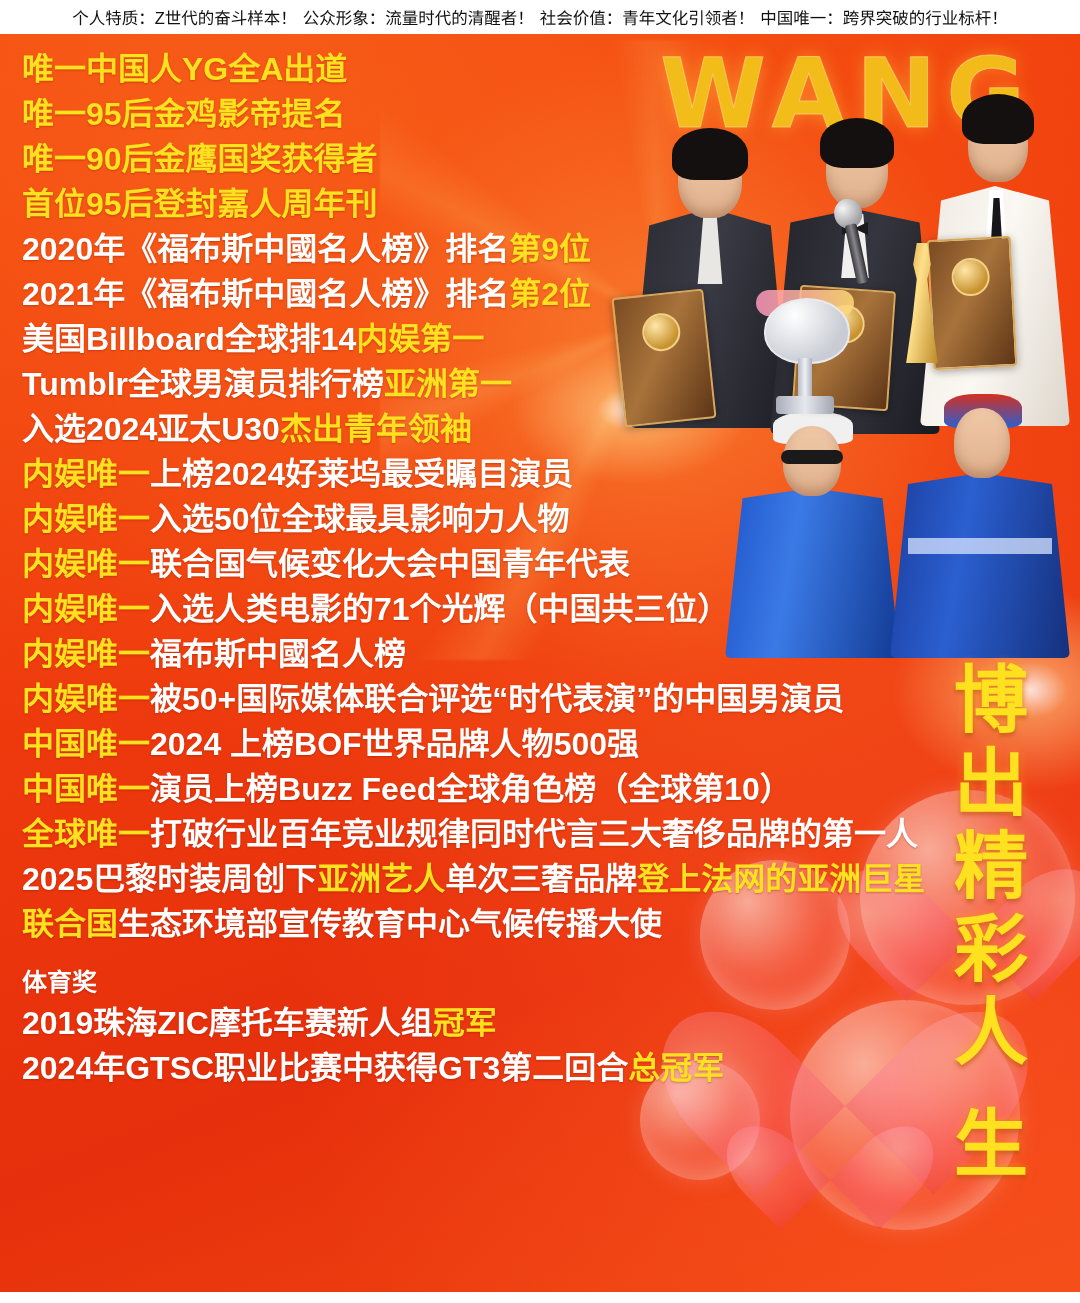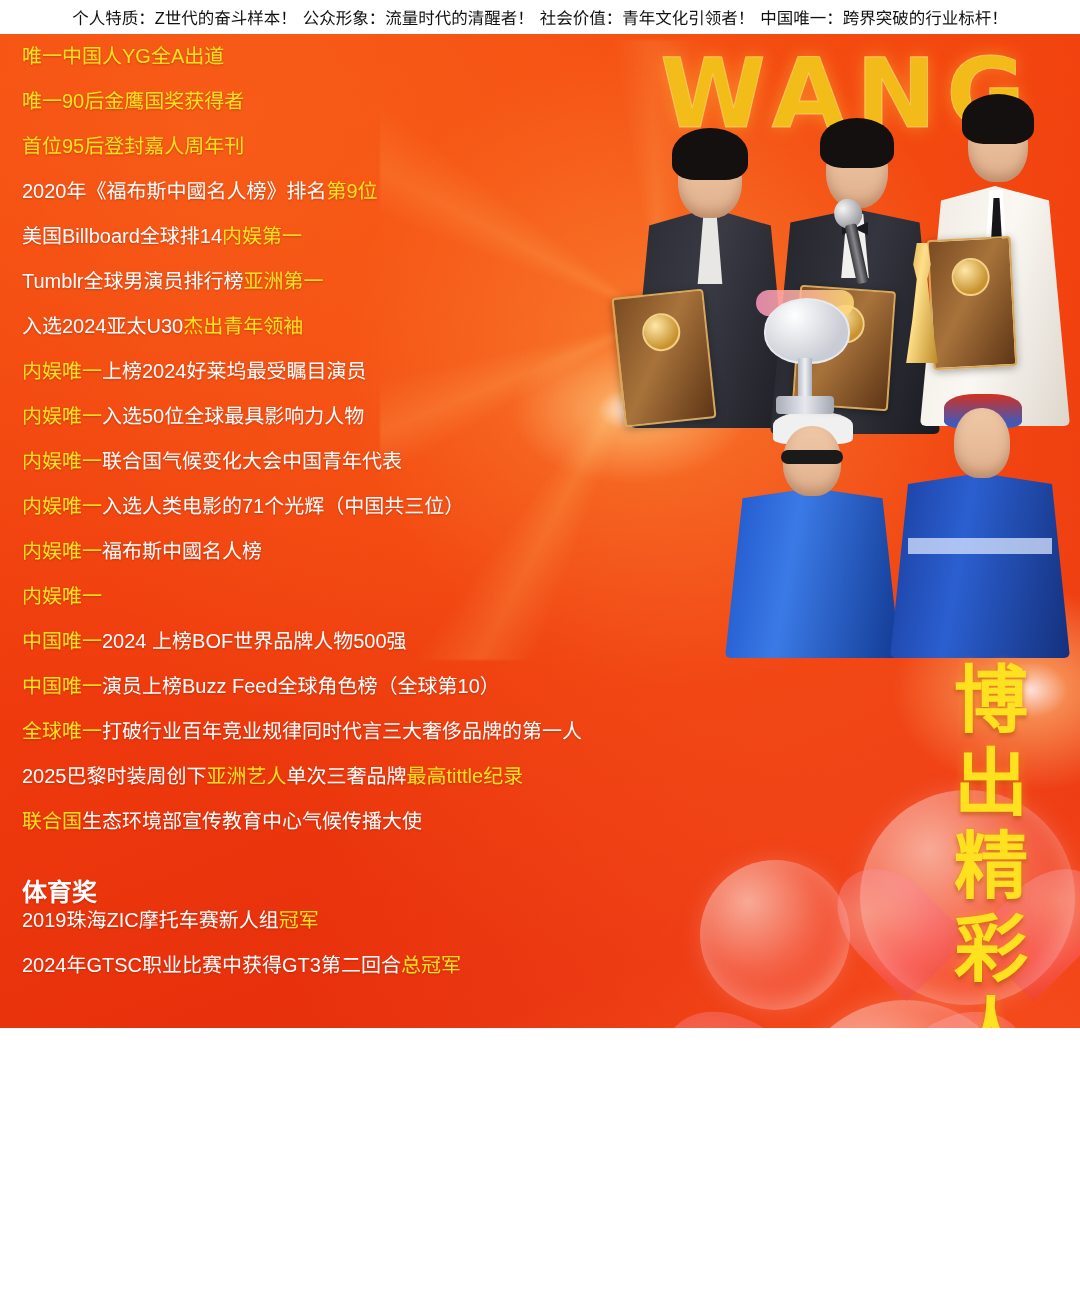--- a/index.html
+++ b/index.html
@@ -6,21 +6,21 @@
     margin: 0;
     padding: 0;
     background: #fff;
   }
   body {
     font-family: "Liberation Sans", "DejaVu Sans", sans-serif;
   }
   #poster {
     position: relative;
     width: 1080px;
-    height: 1028px;
+    height: 1292px;
     overflow: hidden;
     background: #f03a10;
   }
   
   .header-strip {
     position: absolute;
     left: 0; top: 0;
     width: 1080px;
     height: 34px;
     background: #ffffff;
@@ -290,25 +290,26 @@
   }
   .heart::before { left: 0; transform: rotate(-45deg); transform-origin: 100% 100%; }
   .heart::after  { right: 0; transform: rotate(45deg);  transform-origin: 0 100%; }
   
   .list {
     position: absolute;
     left: 22px; top: 46px;
     width: 640px;
   }
   .row {
-    font-size: 20px;
-    font-weight: normal;
+    font-size: 32px;
+    font-weight: bold;
     line-height: 1.0;
     height: 45px;
     display: flex;
+    align-items: center;
     white-space: nowrap;
     letter-spacing: 0px;
     text-shadow: 0 1px 2px rgba(120,20,0,.35);
   }
   .w { color: #ffffff; }
   .y { color: #ffe11f; }
   .gap { height: 14px; }
   .section-title {
     font-size: 25px;
     font-weight: bold;
@@ -430,30 +431,37 @@
   <div class="bubble" style="left:640px; top:1060px; width:120px; height:120px;"></div>
   <div class="heart" style="left:880px; top:810px; width:180px; height:160px;"></div>
   <div class="heart" style="left:720px; top:930px; width:250px; height:220px;"></div>
   <div class="heart" style="left:760px; top:1080px; width:140px; height:125px;"></div>
 
   <div class="list" id="achievement-list">
       <div class="row">
         <span class="y">唯一中国人YG全A出道</span>
       </div>
       <div class="row">
+        <span class="y">唯一95后金鸡影帝提名</span>
+      </div>
+      <div class="row">
         <span class="y">唯一90后金鹰国奖获得者</span>
       </div>
       <div class="row">
         <span class="y">首位95后登封嘉人周年刊</span>
       </div>
       <div class="row">
         <span class="w">2020年《福布斯中國名人榜》排名</span>
         <span class="y">第9位</span>
       </div>
       <div class="row">
+        <span class="w">2021年《福布斯中國名人榜》排名</span>
+        <span class="y">第2位</span>
+      </div>
+      <div class="row">
         <span class="w">美国Billboard全球排14</span>
         <span class="y">内娱第一</span>
       </div>
       <div class="row">
         <span class="w">Tumblr全球男演员排行榜</span>
         <span class="y">亚洲第一</span>
       </div>
       <div class="row">
         <span class="w">入选2024亚太U30</span>
         <span class="y">杰出青年领袖</span>
@@ -473,38 +481,39 @@
       <div class="row">
         <span class="y">内娱唯一</span>
         <span class="w">入选人类电影的71个光辉（中国共三位）</span>
       </div>
       <div class="row">
         <span class="y">内娱唯一</span>
         <span class="w">福布斯中國名人榜</span>
       </div>
       <div class="row">
         <span class="y">内娱唯一</span>
+        <span class="w">被50+国际媒体联合评选“时代表演”的中国男演员</span>
       </div>
       <div class="row">
         <span class="y">中国唯一</span>
         <span class="w">2024 上榜BOF世界品牌人物500强</span>
       </div>
       <div class="row">
         <span class="y">中国唯一</span>
         <span class="w">演员上榜Buzz Feed全球角色榜（全球第10）</span>
       </div>
       <div class="row">
         <span class="y">全球唯一</span>
         <span class="w">打破行业百年竞业规律同时代言三大奢侈品牌的第一人</span>
       </div>
       <div class="row">
         <span class="w">2025巴黎时装周创下</span>
         <span class="y">亚洲艺人</span>
         <span class="w">单次三奢品牌</span>
-        <span class="y">最高tittle纪录</span>
+        <span class="y">登上法网的亚洲巨星</span>
       </div>
       <div class="row">
         <span class="y">联合国</span>
         <span class="w">生态环境部宣传教育中心气候传播大使</span>
       </div>
       <div class="gap"></div>
       <div class="section-title">体育奖</div>
       <div class="row">
         <span class="w">2019珠海ZIC摩托车赛新人组</span>
         <span class="y">冠军</span>

